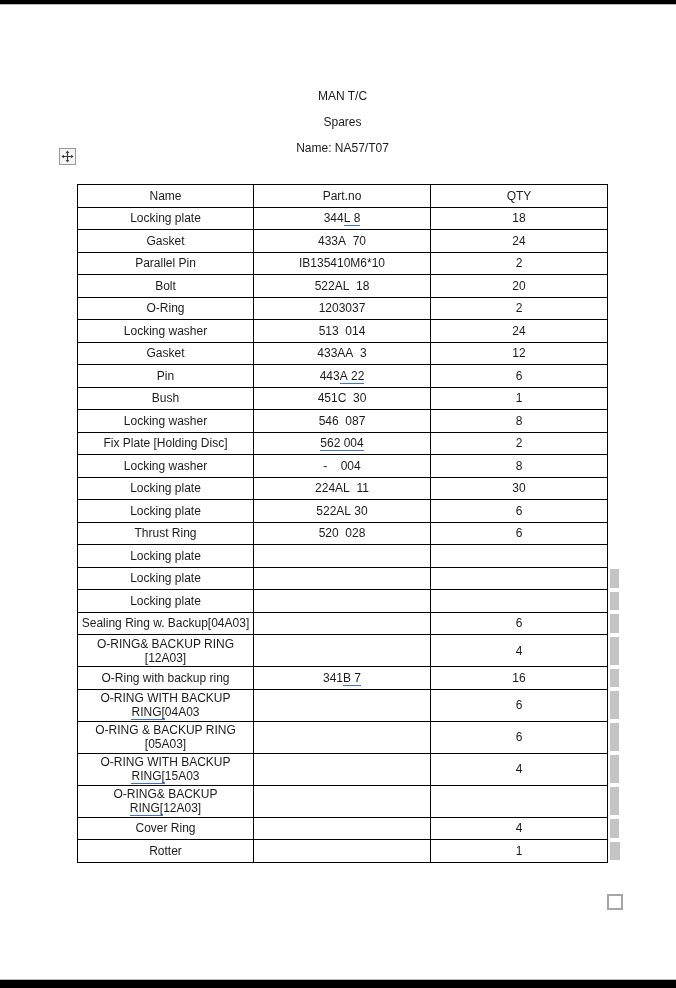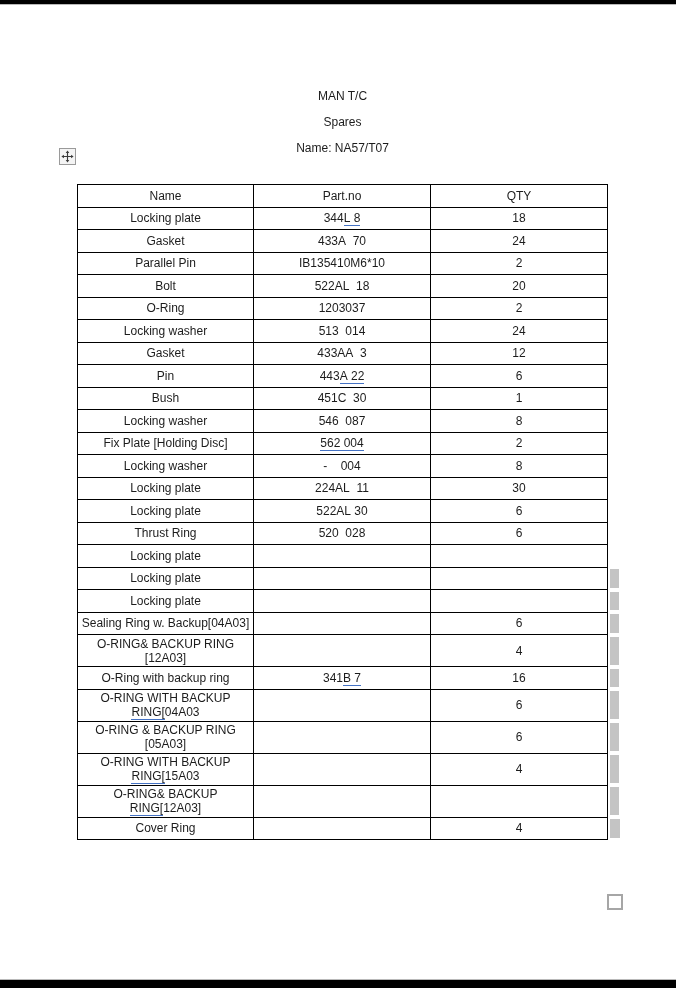--- a/index.html
+++ b/index.html
@@ -235,18 +235,24 @@
         <td></td>
         <td></td>
         <td class="bar-cell gray"></td>
       </tr>
       <tr>
         <td><span>Cover Ring</span></td>
         <td></td>
         <td>4</td>
         <td class="bar-cell gray"></td>
       </tr>
+      <tr>
+        <td><span>Rotter</span></td>
+        <td></td>
+        <td>1</td>
+        <td class="bar-cell gray"></td>
+      </tr>
     </tbody>
 </table>
 
 <div class="resize-handle"></div>
 
 <div class="bottombar"></div>
 
 </body></html>

